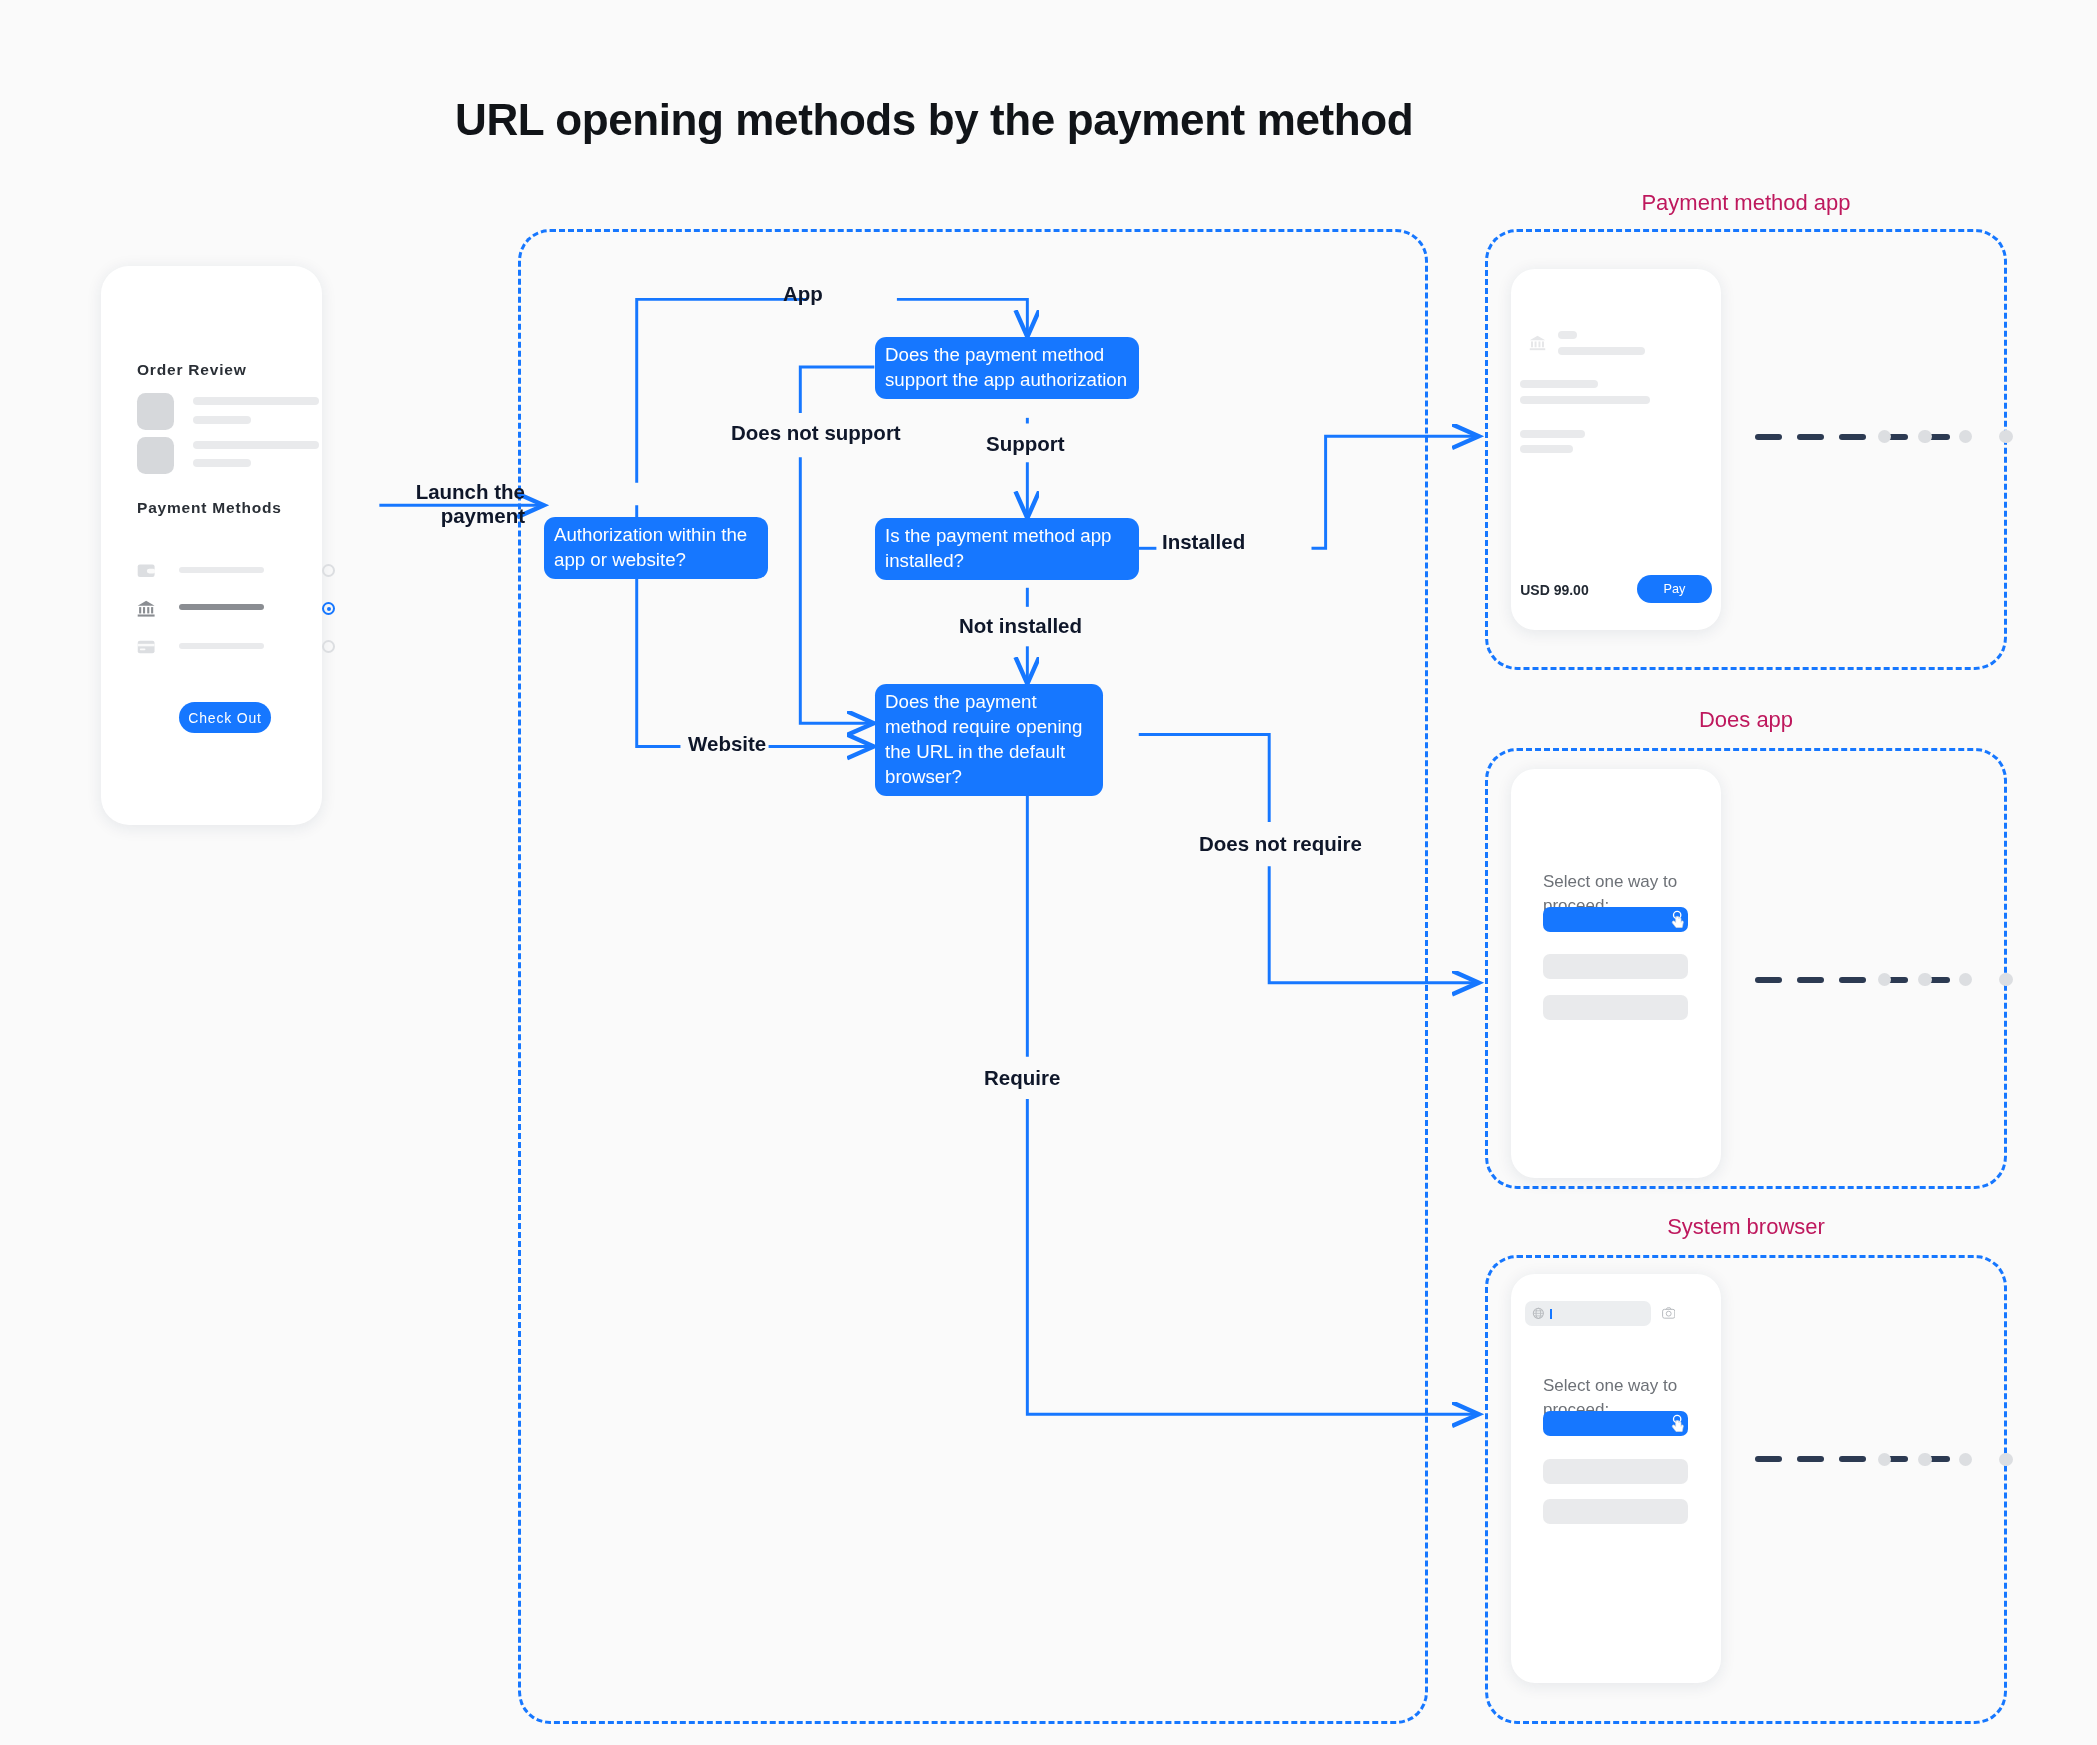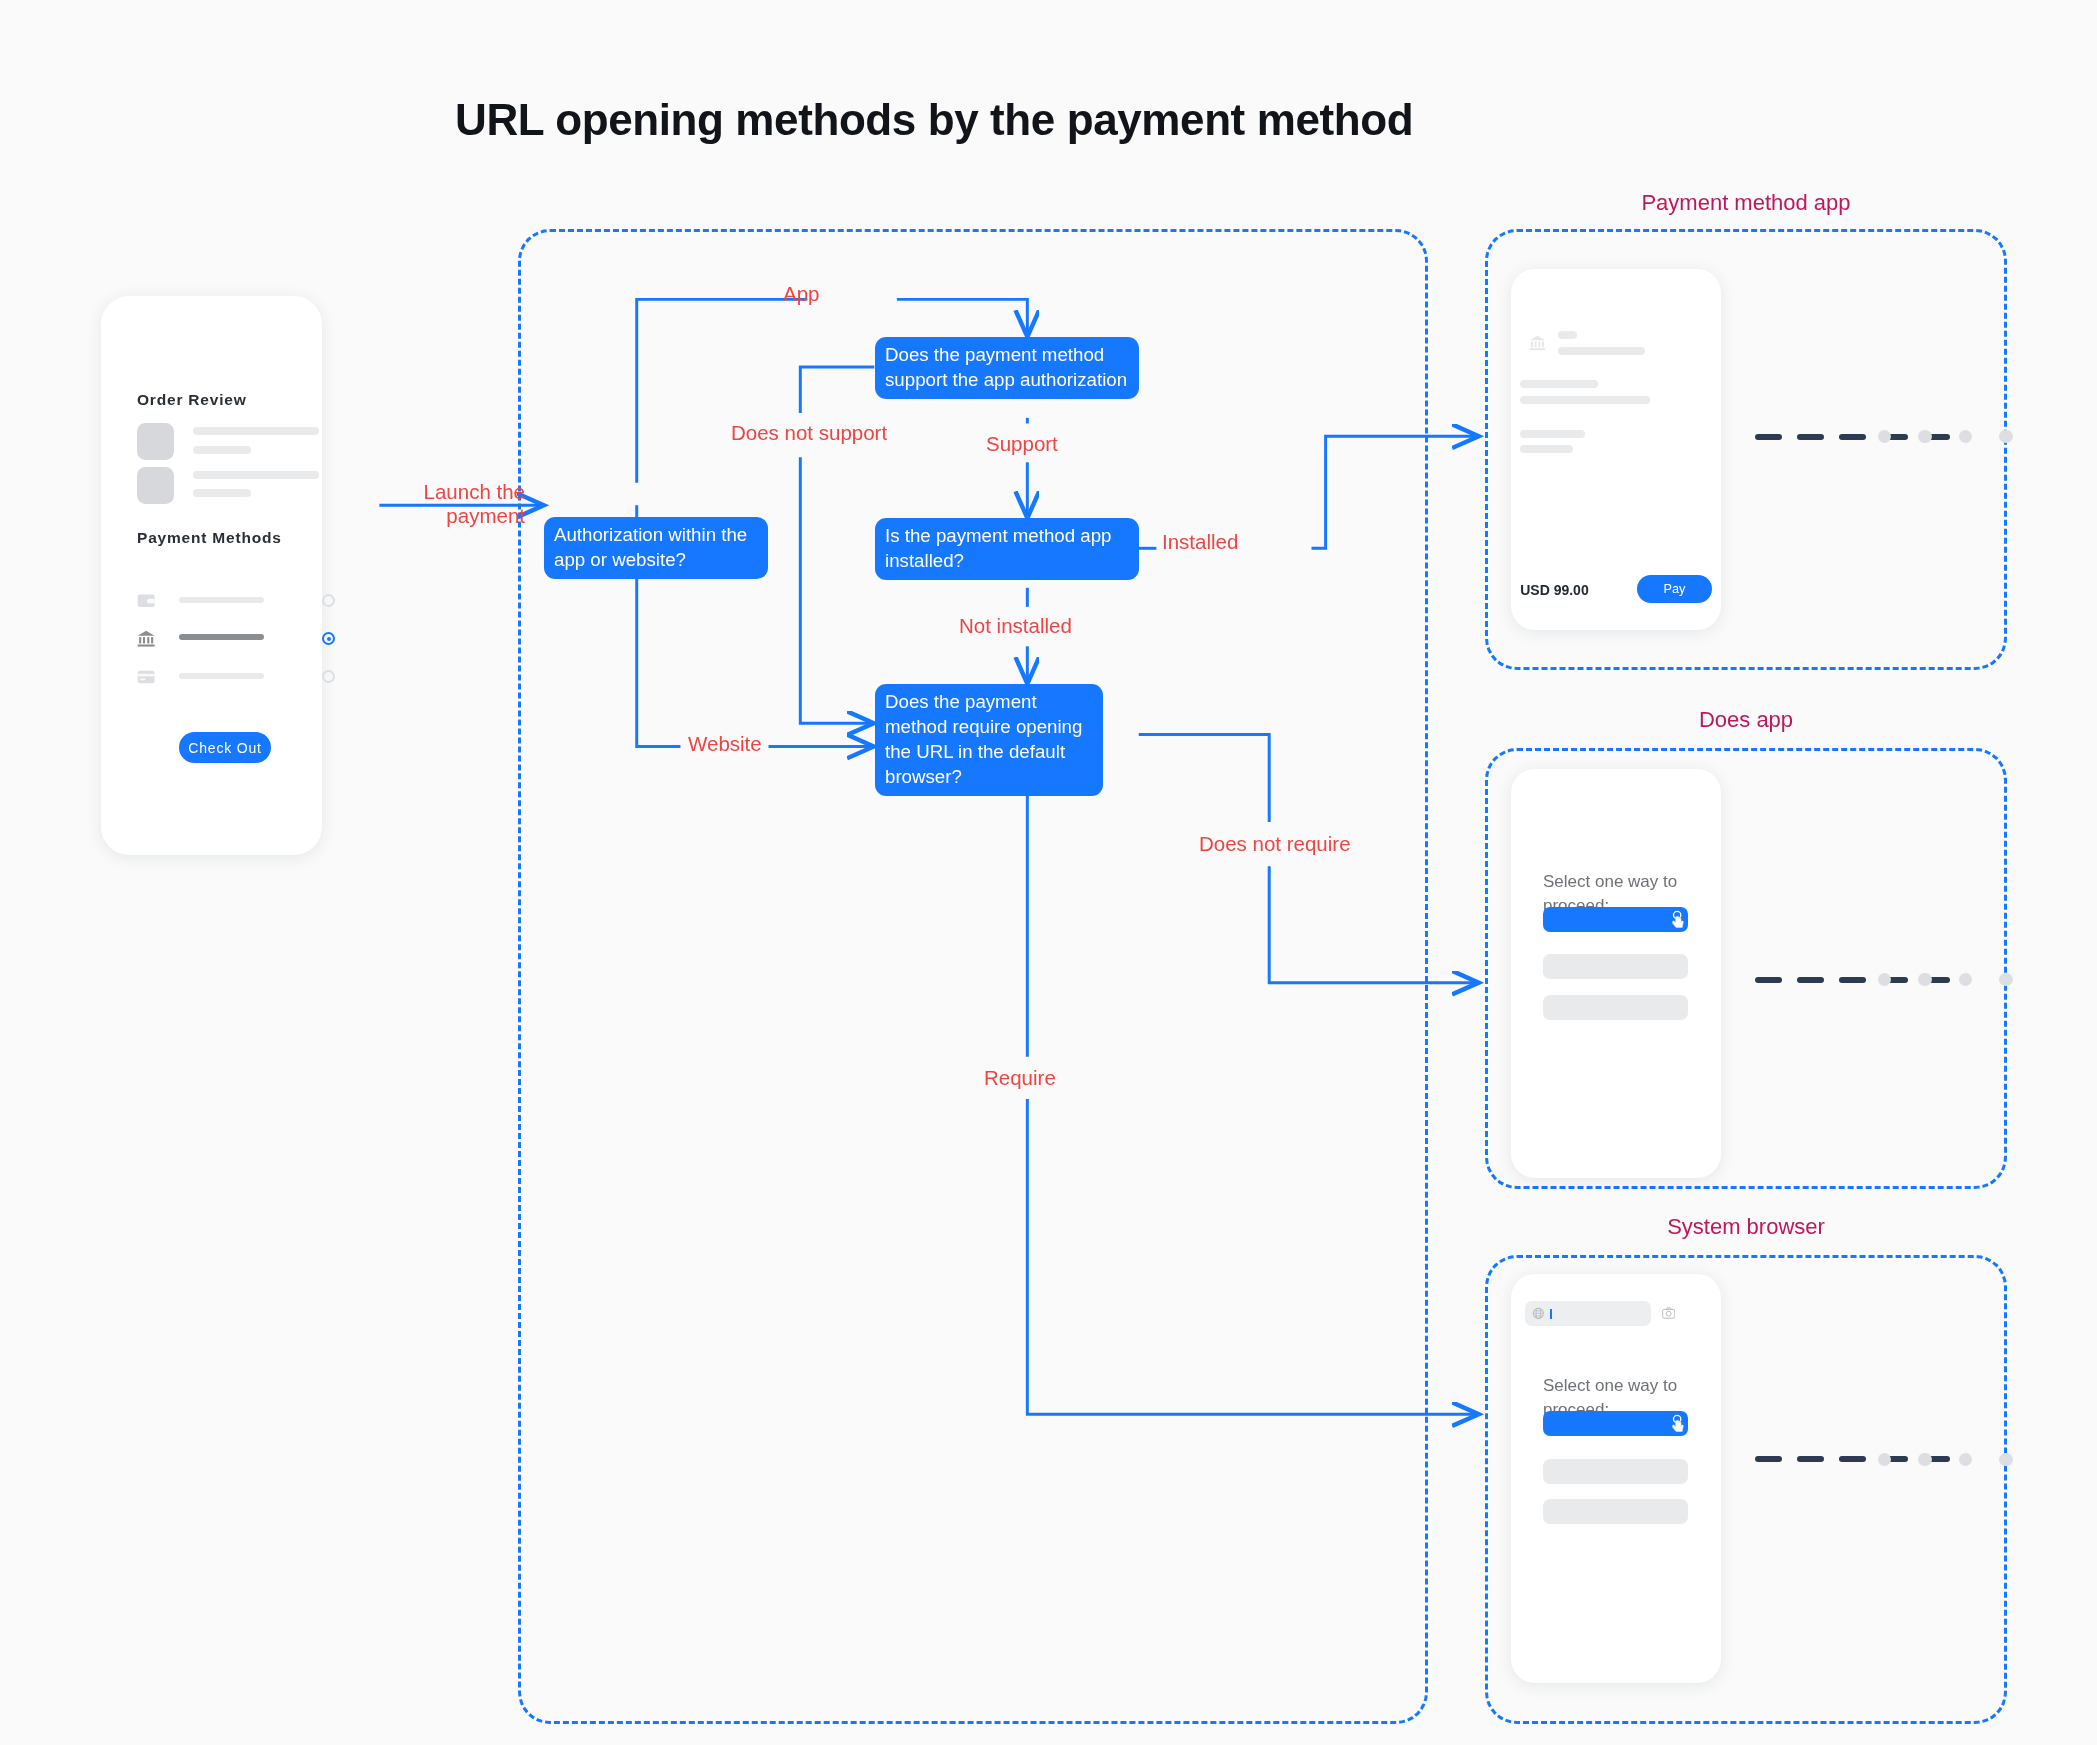--- a/index.html
+++ b/index.html
@@ -47,40 +47,40 @@
     position:absolute;background:#1677ff;color:#fff;border-radius:11.3px;
     font-size:18.7px;line-height:1.33;padding:6.3px 10px;box-sizing:border-box;
   }
   #n-auth{left:544px;top:482px;width:224px;margin-top:35px;}
   #n-support{left:875px;top:337px;width:264px;}
   #n-installed{left:875px;top:518px;width:264px;}
   #n-browser{left:875px;top:684px;width:228px;}
 
   
   .elabel{
-    position:absolute;font-size:20.5px;color:#ef4444;white-space:nowrap;
+    position:absolute;font-size:20.5px;color:#0f172a;white-space:nowrap;font-weight:bold;
   }
   .elabel.two{line-height:1.18;white-space:normal;text-align:right;}
 
   #l-launch{left:395px;top:480px;width:130px;}
   #l-app{left:783px;top:282px;}
   #l-dns{left:731px;top:421px;}
   #l-support{left:986px;top:432px;}
   #l-installed{left:1162px;top:530px;}
   #l-notinst{left:959px;top:614px;}
   #l-website{left:688px;top:732px;}
   #l-dnr{left:1199px;top:832px;}
   #l-require{left:984px;top:1066px;}
 
   
   .phone{
     position:absolute;background:#fff;border-radius:24px;
     box-shadow:0 2.8px 15.5px rgba(25,40,80,.09);
   }
-  #phone-checkout{left:101px;top:296px;width:221px;height:559px;border-radius:28px;}
+  #phone-checkout{left:101px;top:266px;width:221px;height:559px;border-radius:28px;}
 
   .ph-h{position:absolute;font-size:15.5px;font-weight:bold;color:#2a2f36;letter-spacing:0.8px;}
   .bar{position:absolute;background:#e9eaec;border-radius:70px;}
   .sq{position:absolute;background:#d6d8db;border-radius:8.5px;}
   .radio{position:absolute;width:13.4px;height:13.4px;border-radius:50%;border:2.1px solid #dcdee1;box-sizing:border-box;}
   .radio.on{border-color:#1677ff;}
   .radio.on::after{content:"";position:absolute;left:2.5px;top:2.5px;width:4.2px;height:4.2px;border-radius:50%;background:#1677ff;}
   .icn{position:absolute;color:#dcdee1;}
   .icn.sel{color:#8a8d92;}
 

